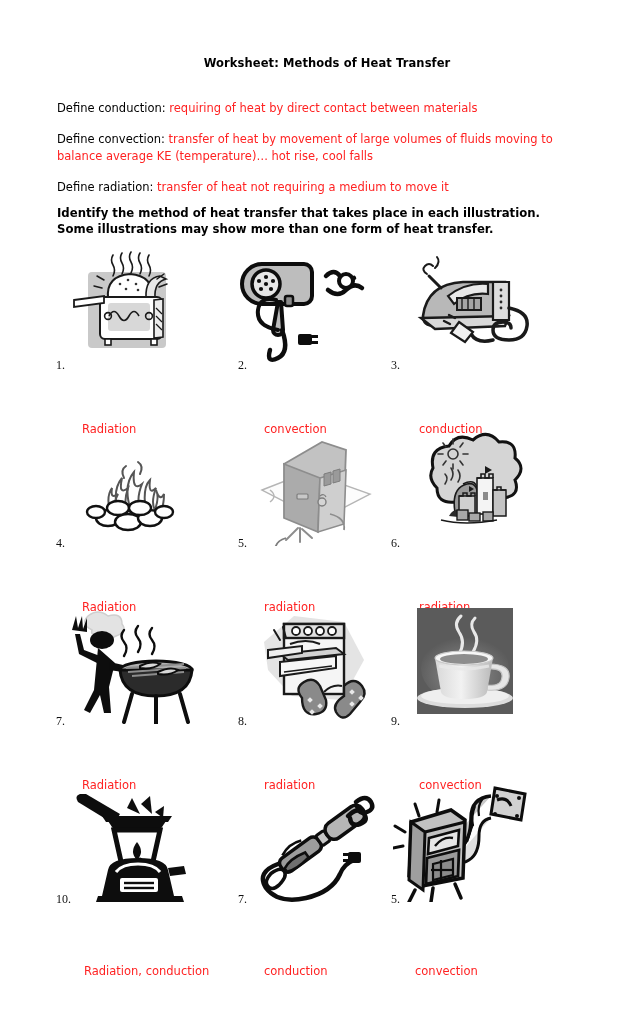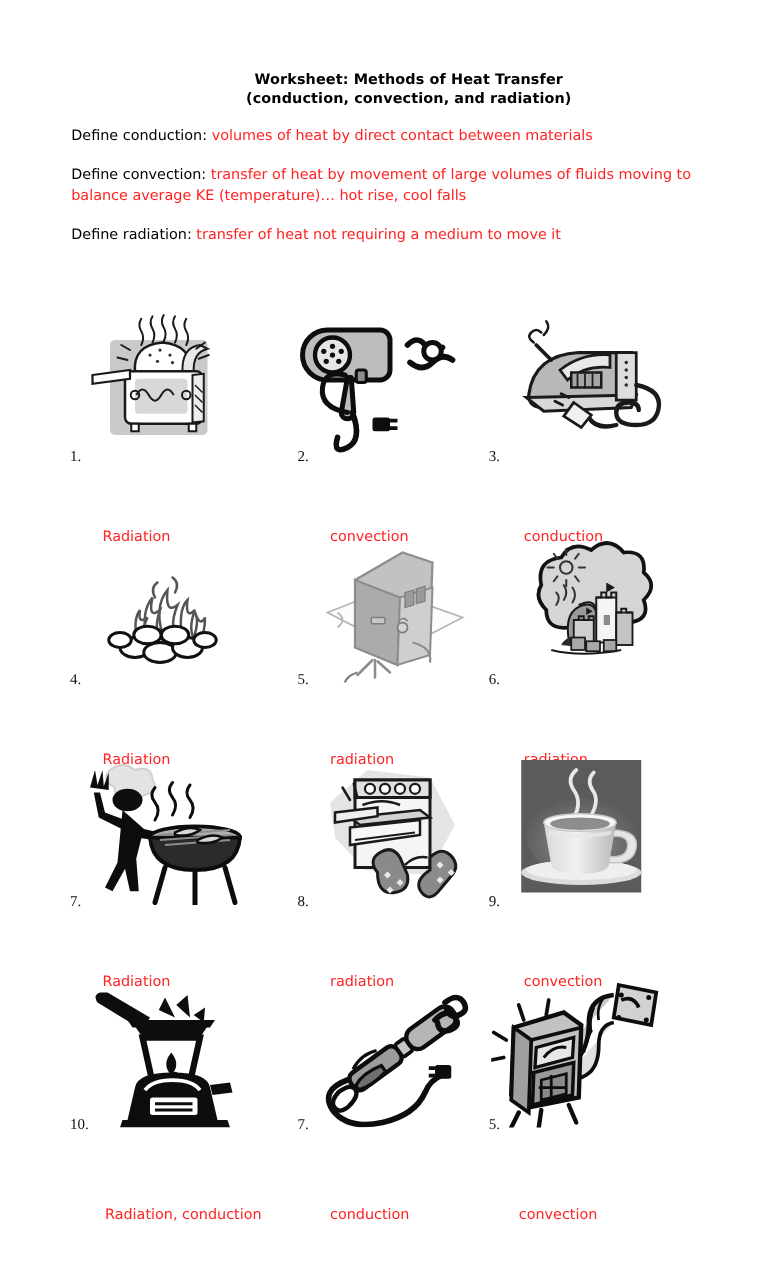--- a/index.html
+++ b/index.html
@@ -125,39 +125,39 @@
   .row.r4 .cell.c2 .answer { left: 42px; }
   .row.r4 .cell.c3 .answer { left: 40px; }
 </style>
 </head>
 <body>
 
 <div class="page">
 
   <div class="title-block">
     <div class="title-line">Worksheet:  Methods of Heat Transfer</div>
-    <div class="title-line">(conduction, convection, and radiation)</div>
   </div>
 
   <div class="defs">
 
     <div class="def-row">
-      <span class="def-term">Define conduction</span><span class="def-colon">: </span><span class="def-answer">volumes of heat by direct contact between materials</span>
+      <span class="def-term">Define conduction</span><span class="def-colon">: </span><span class="def-answer">requiring of heat by direct contact between materials</span>
     </div>
 
     <div class="def-row">
       <span class="def-term">Define convection</span><span class="def-colon">: </span><span class="def-answer">transfer of heat by movement of large volumes of fluids moving to balance average KE (temperature)… hot rise, cool falls</span>
     </div>
 
     <div class="def-row">
       <span class="def-term">Define radiation</span><span class="def-colon">: </span><span class="def-answer">transfer of heat not requiring a medium to move it</span>
     </div>
 
   </div>
 
+  <div class="instructions">Identify the method of heat transfer that takes place in each illustration.  Some illustrations may show more than one form of heat transfer.</div>
 
   <div class="grid">
 
     <div class="row r1">
 
       <div class="cell c1">
         <div class="art">
           <svg viewBox="0 0 150 118">
             <rect x="30" y="22" width="78" height="76" rx="4" fill="#c9c9c9"></rect>
             <g fill="none" stroke="#1a1a1a" stroke-width="1.6" stroke-linecap="round">

